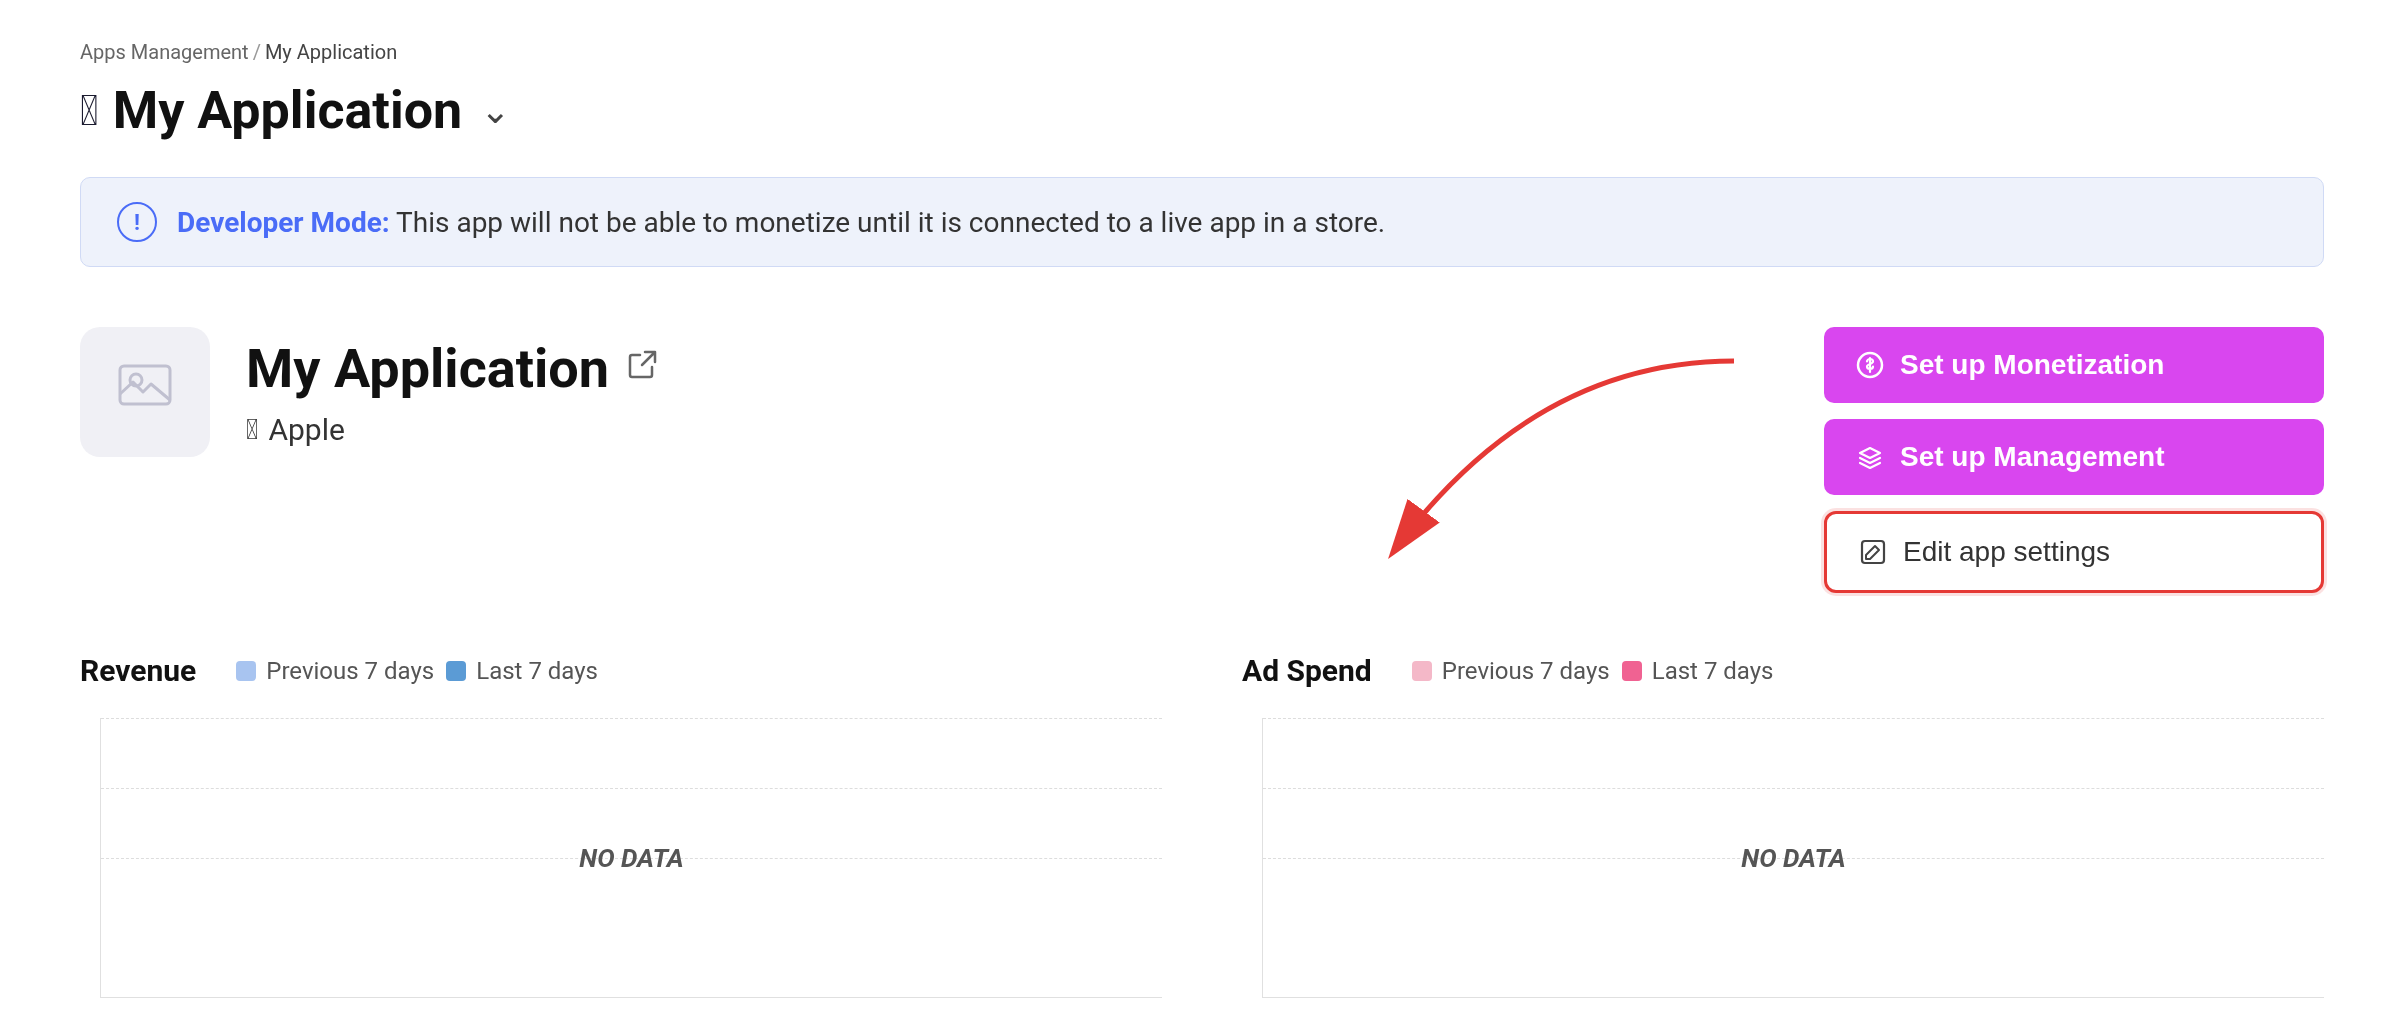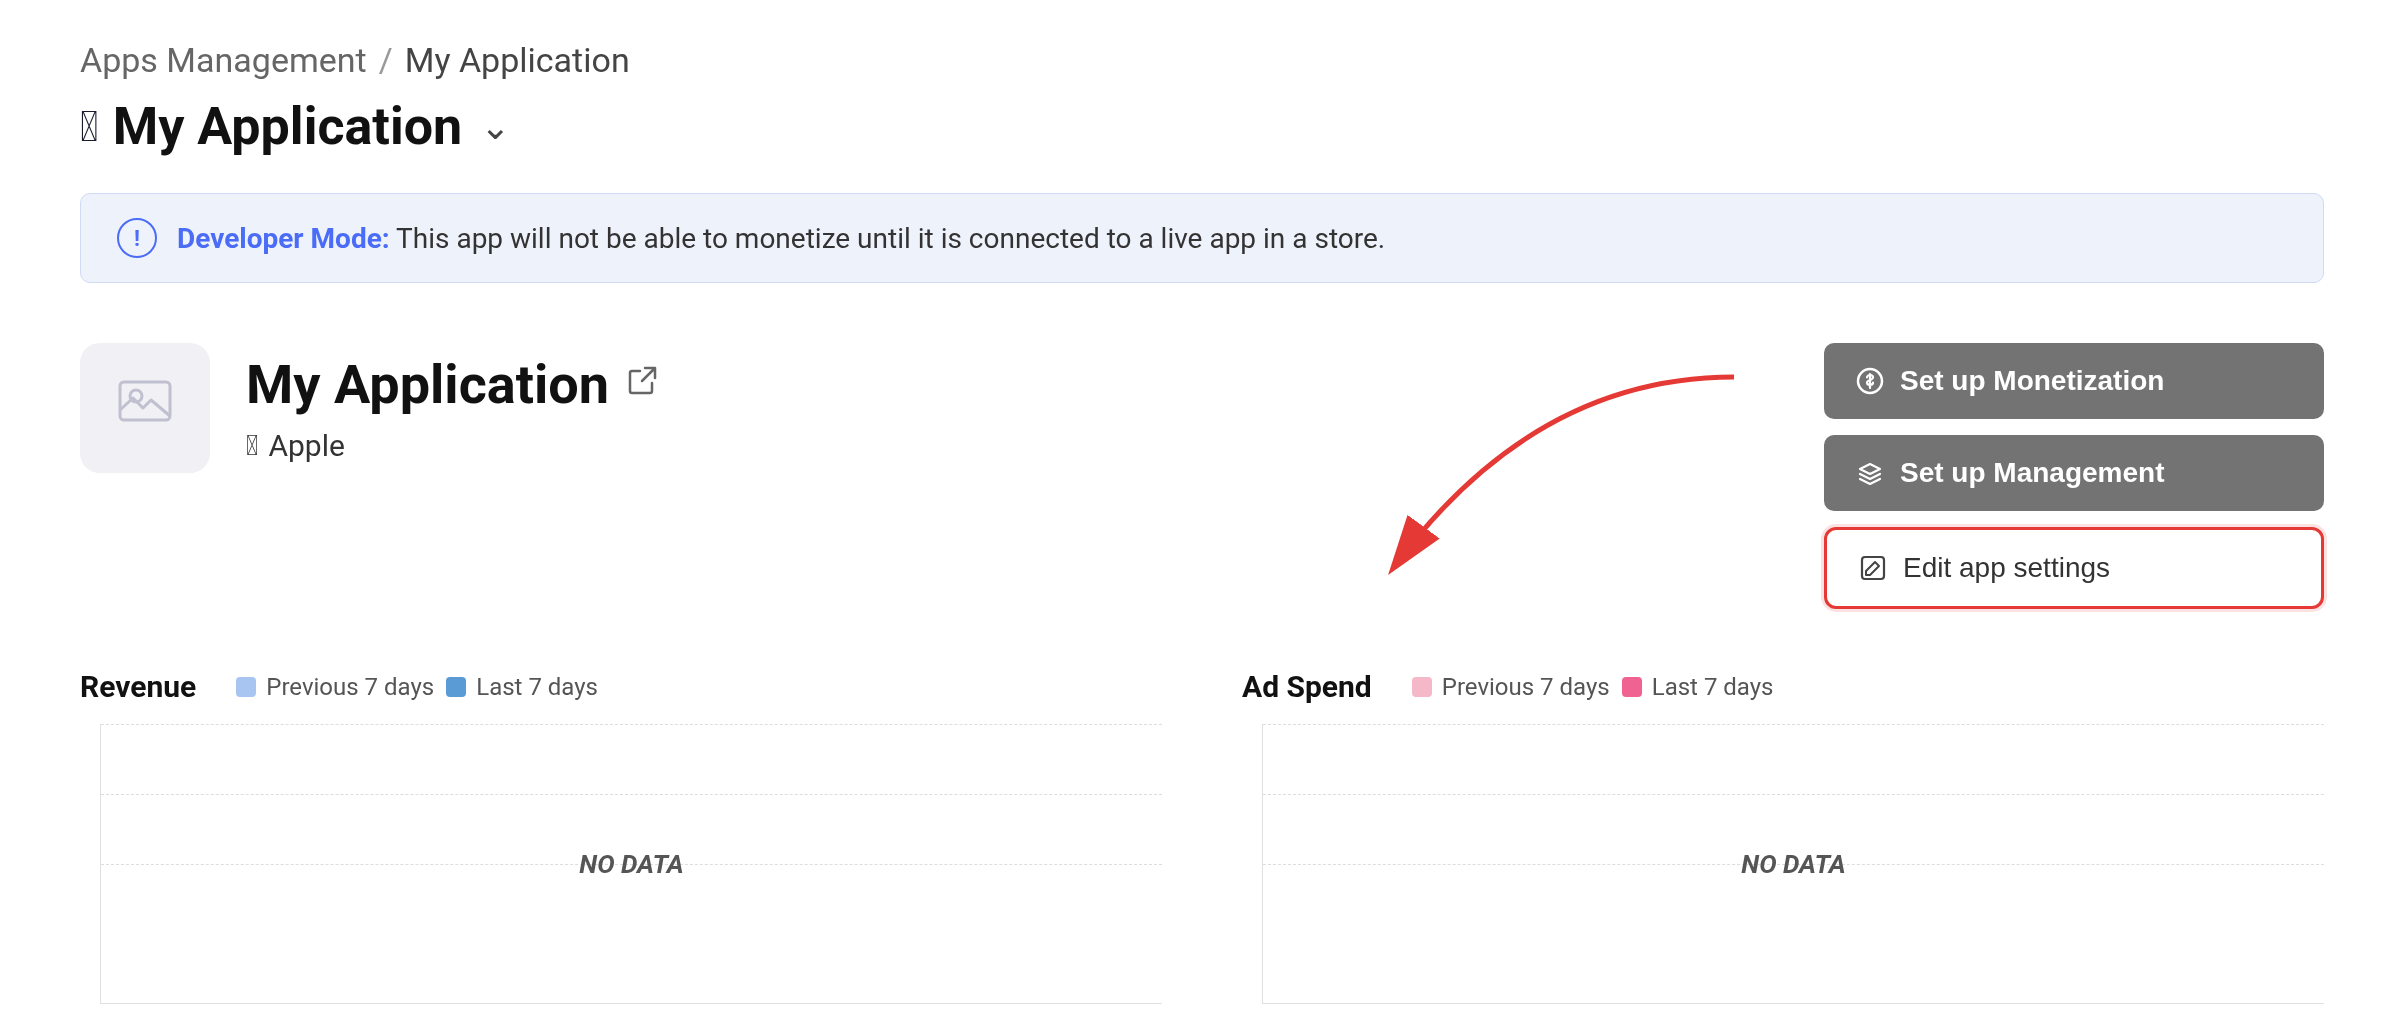--- a/index.html
+++ b/index.html
@@ -13,22 +13,22 @@
     }
 
     .page-wrapper {
       padding: 40px 80px;
     }
 
     
     .breadcrumb {
       display: flex;
       align-items: center;
-      gap: 12px;
-      font-size: 34px;
+      gap: 4px;
+      font-size: 20px;
       color: #666;
       margin-bottom: 16px;
     }
     .breadcrumb-link {
       color: #666;
       text-decoration: none;
     }
     .breadcrumb-separator {
       color: #999;
     }
@@ -149,21 +149,21 @@
 
     
     .action-buttons {
       display: flex;
       flex-direction: column;
       gap: 16px;
       min-width: 500px;
     }
 
     .btn-primary {
-      background: #737373;
+      background: #d946ef;
       color: #fff;
       border: none;
       border-radius: 10px;
       padding: 22px 32px;
       font-size: 28px;
       font-weight: 600;
       cursor: pointer;
       display: flex;
       align-items: center;
       gap: 16px;
@@ -200,21 +200,21 @@
     }
 
     .chart-block {
       flex: 1;
     }
 
     .chart-header {
       display: flex;
       align-items: center;
       gap: 40px;
-      margin-bottom: 20px;
+      margin-bottom: 30px;
     }
 
     .chart-title {
       font-size: 30px;
       font-weight: 700;
       color: #111;
     }
 
     .chart-legend {
       display: flex;

